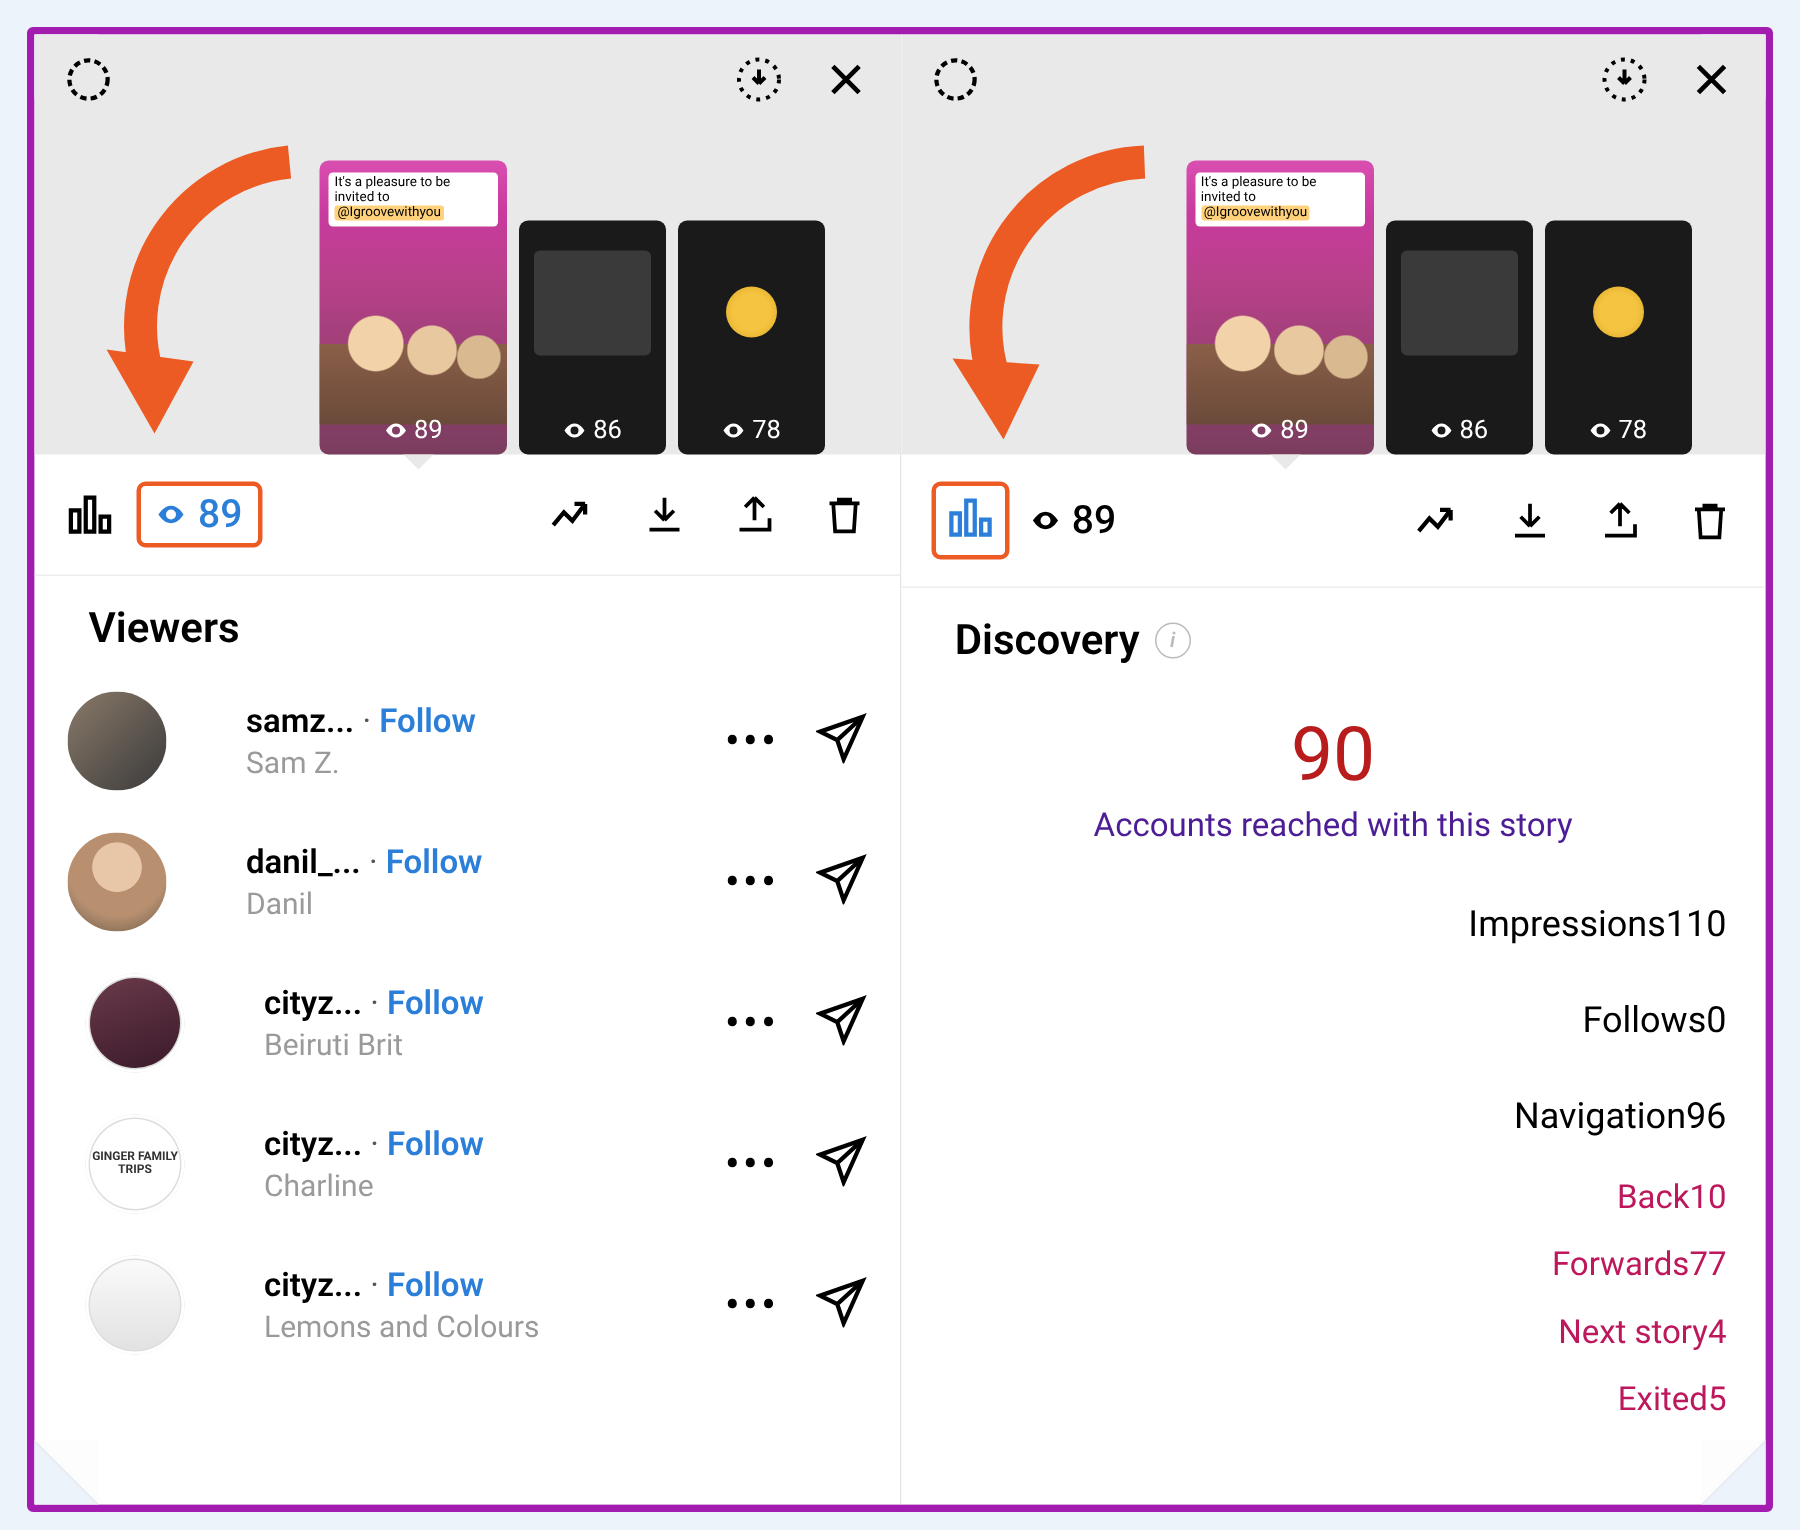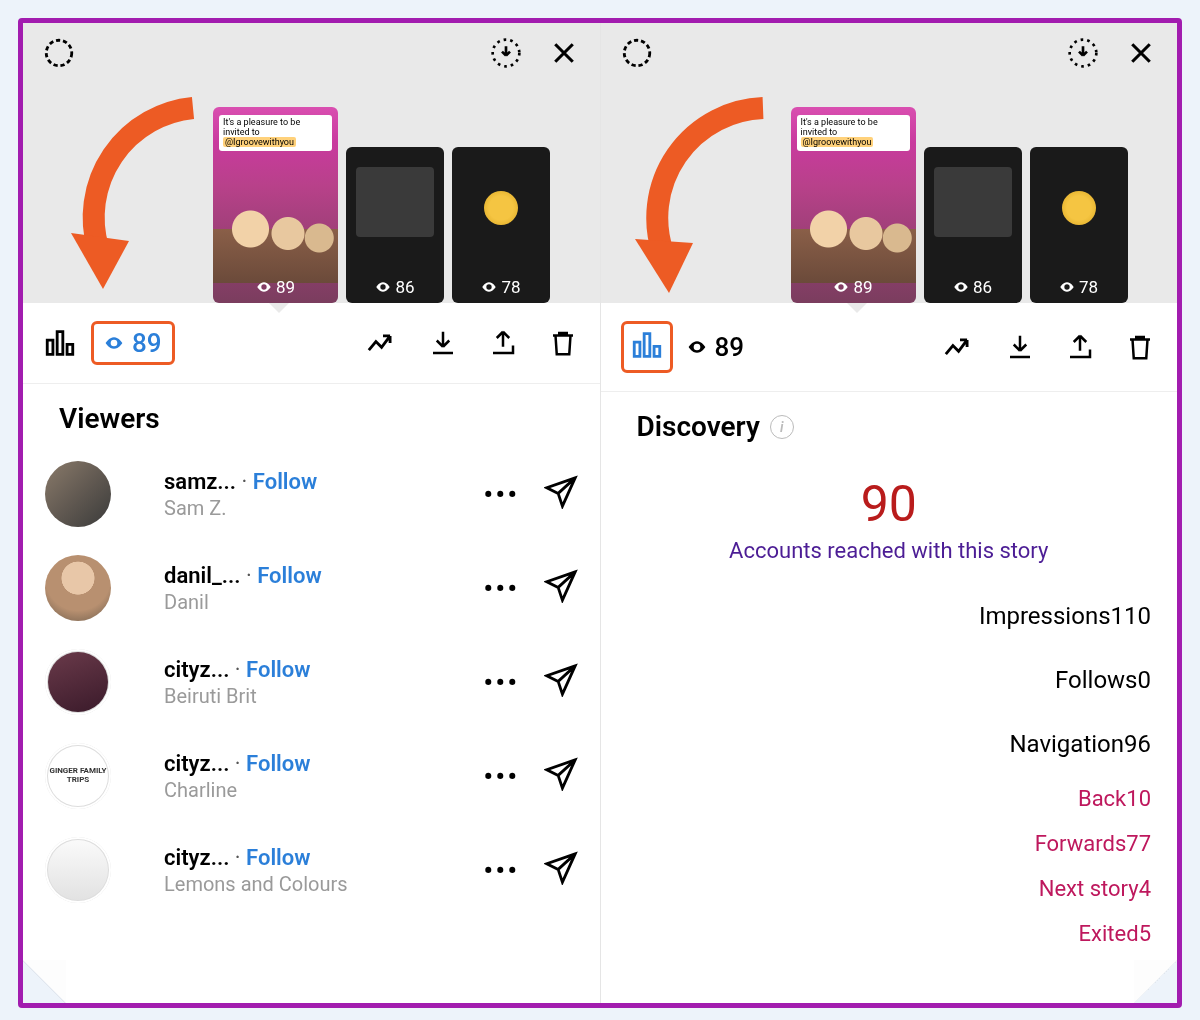--- a/index.html
+++ b/index.html
@@ -172,20 +172,21 @@
 .avatar.ring::before {
   content:"";
   position:absolute; inset:-3px;
   border-radius:50%;
   background: conic-gradient(#f9ce34, #ee2a7b, #6228d7, #f9ce34);
   z-index:-1;
 }
 .avatar.ring {
   overflow:visible;
   box-shadow: 0 0 0 2px #fff inset;
+  margin-left: 12px;
 }
 .avatar.ring .av-inner{
   position:absolute; inset:3px; border-radius:50%; background:#fff;
   display:flex; align-items:center; justify-content:center;
   overflow:hidden;
 }
 .av-fill { width:100%; height:100%; }
 .viewer-info { flex:1; min-width:0;margin-left:37px; }
 .viewer-top { font-size:22px; font-weight:600; white-space:nowrap; overflow:hidden; text-overflow:ellipsis;}
 .viewer-top .follow { color:#2b7fd9; font-weight:600; }

